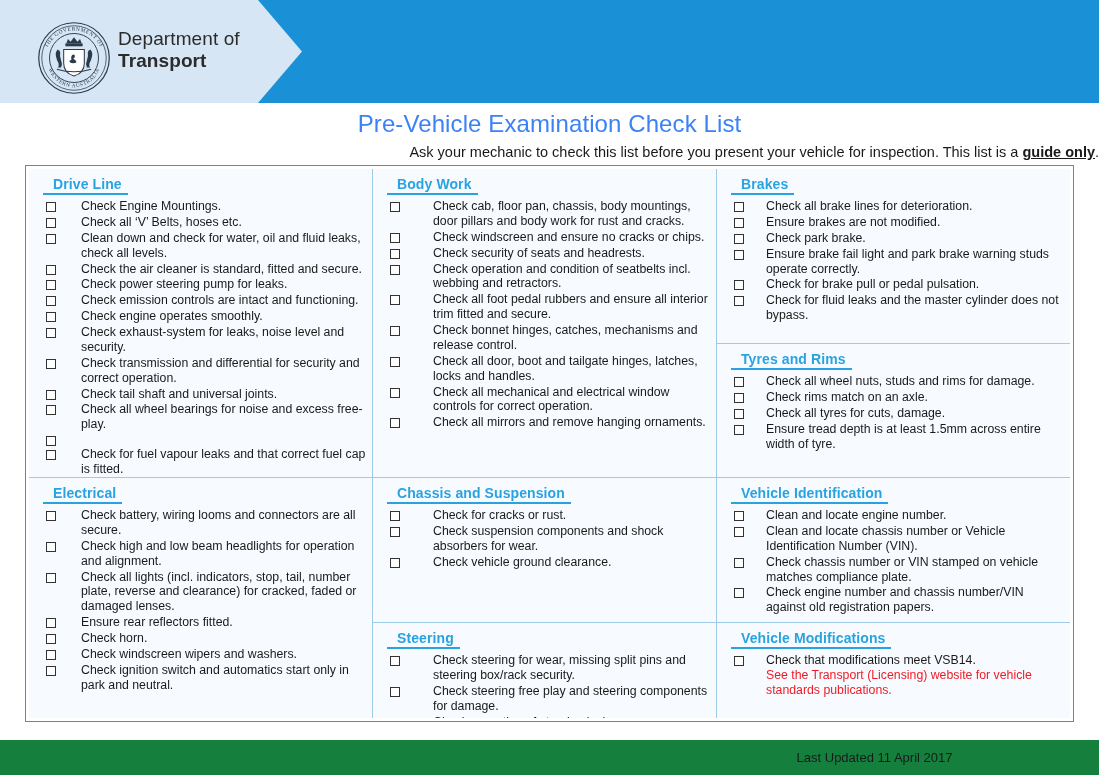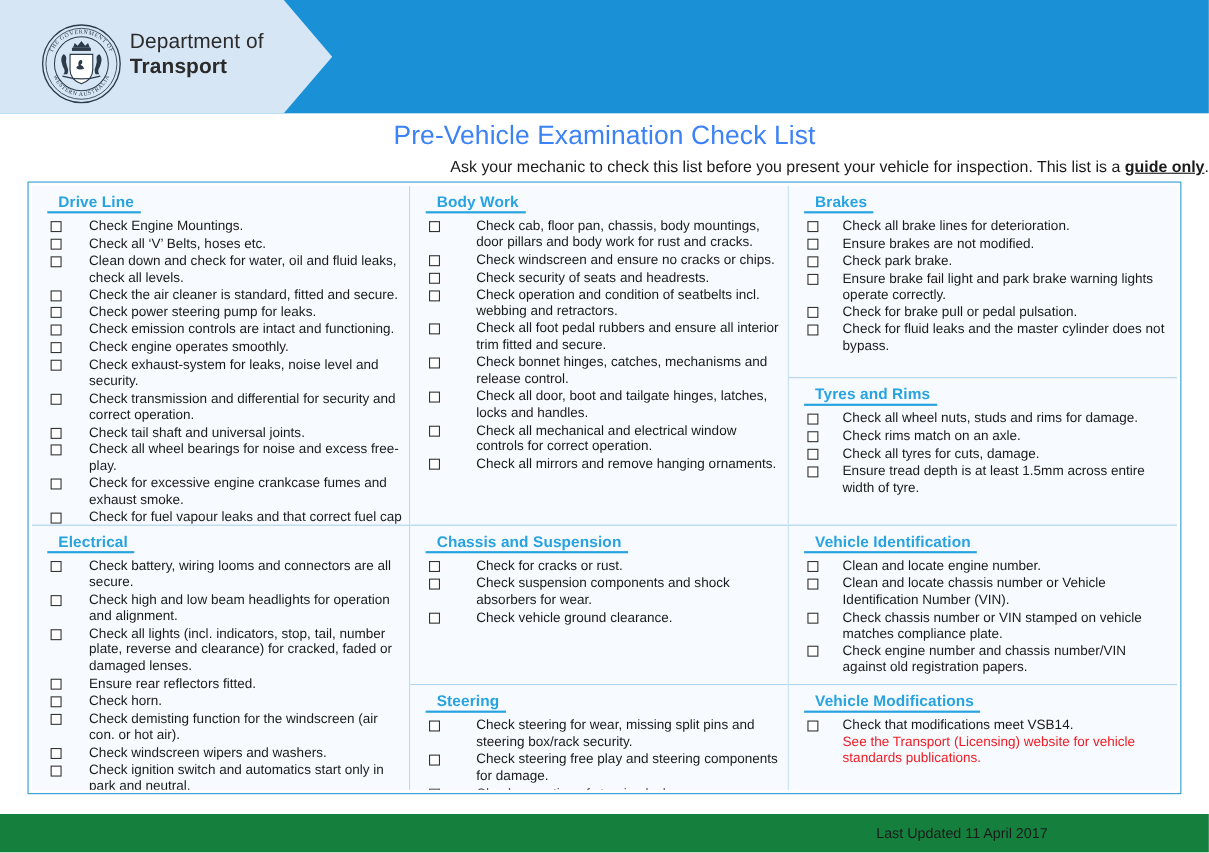--- a/index.html
+++ b/index.html
@@ -215,21 +215,20 @@
             <li>
                 <span class="box"></span>
                 <span class="itxt">Check tail shaft and universal joints.</span>
               </li>
             <li>
                 <span class="box"></span>
                 <span class="itxt">Check all wheel bearings for noise and excess free-play.</span>
               </li>
             <li>
                 <span class="box"></span>
-                <span class="itxt">Check for excessive engine crankcase fumes and exhaust smoke.</span>
               </li>
             <li>
                 <span class="box"></span>
                 <span class="itxt">Check for fuel vapour leaks and that correct fuel cap is fitted.</span>
               </li>
           </ul>
         </div>
         <div class="cell nob" style="flex:1;">
           <div class="sect-title">Electrical</div>
           <ul class="items">
@@ -245,24 +244,20 @@
                 <span class="box"></span>
                 <span class="itxt">Check all lights (incl. indicators, stop, tail, number plate, reverse and clearance) for cracked, faded or damaged lenses.</span>
               </li>
             <li>
                 <span class="box"></span>
                 <span class="itxt">Ensure rear reflectors fitted.</span>
               </li>
             <li>
                 <span class="box"></span>
                 <span class="itxt">Check horn.</span>
-              </li>
-            <li>
-                <span class="box"></span>
-                <span class="itxt">Check demisting function for the windscreen (air con. or hot air).</span>
               </li>
             <li>
                 <span class="box"></span>
                 <span class="itxt">Check windscreen wipers and washers.</span>
               </li>
             <li>
                 <span class="box"></span>
                 <span class="itxt">Check ignition switch and automatics start only in park and neutral.</span>
               </li>
 
@@ -359,21 +354,21 @@
             <li>
                 <span class="box"></span>
                 <span class="itxt">Ensure brakes are not modified.</span>
               </li>
             <li>
                 <span class="box"></span>
                 <span class="itxt">Check park brake.</span>
               </li>
             <li>
                 <span class="box"></span>
-                <span class="itxt">Ensure brake fail light and park brake warning lights operate correctly.</span>
+                <span class="itxt">Ensure brake fail light and park brake warning studs operate correctly.</span>
               </li>
             <li>
                 <span class="box"></span>
                 <span class="itxt">Check for brake pull or pedal pulsation.</span>
               </li>
             <li>
                 <span class="box"></span>
                 <span class="itxt">Check for fluid leaks and the master cylinder does not bypass.</span>
               </li>
           </ul>

